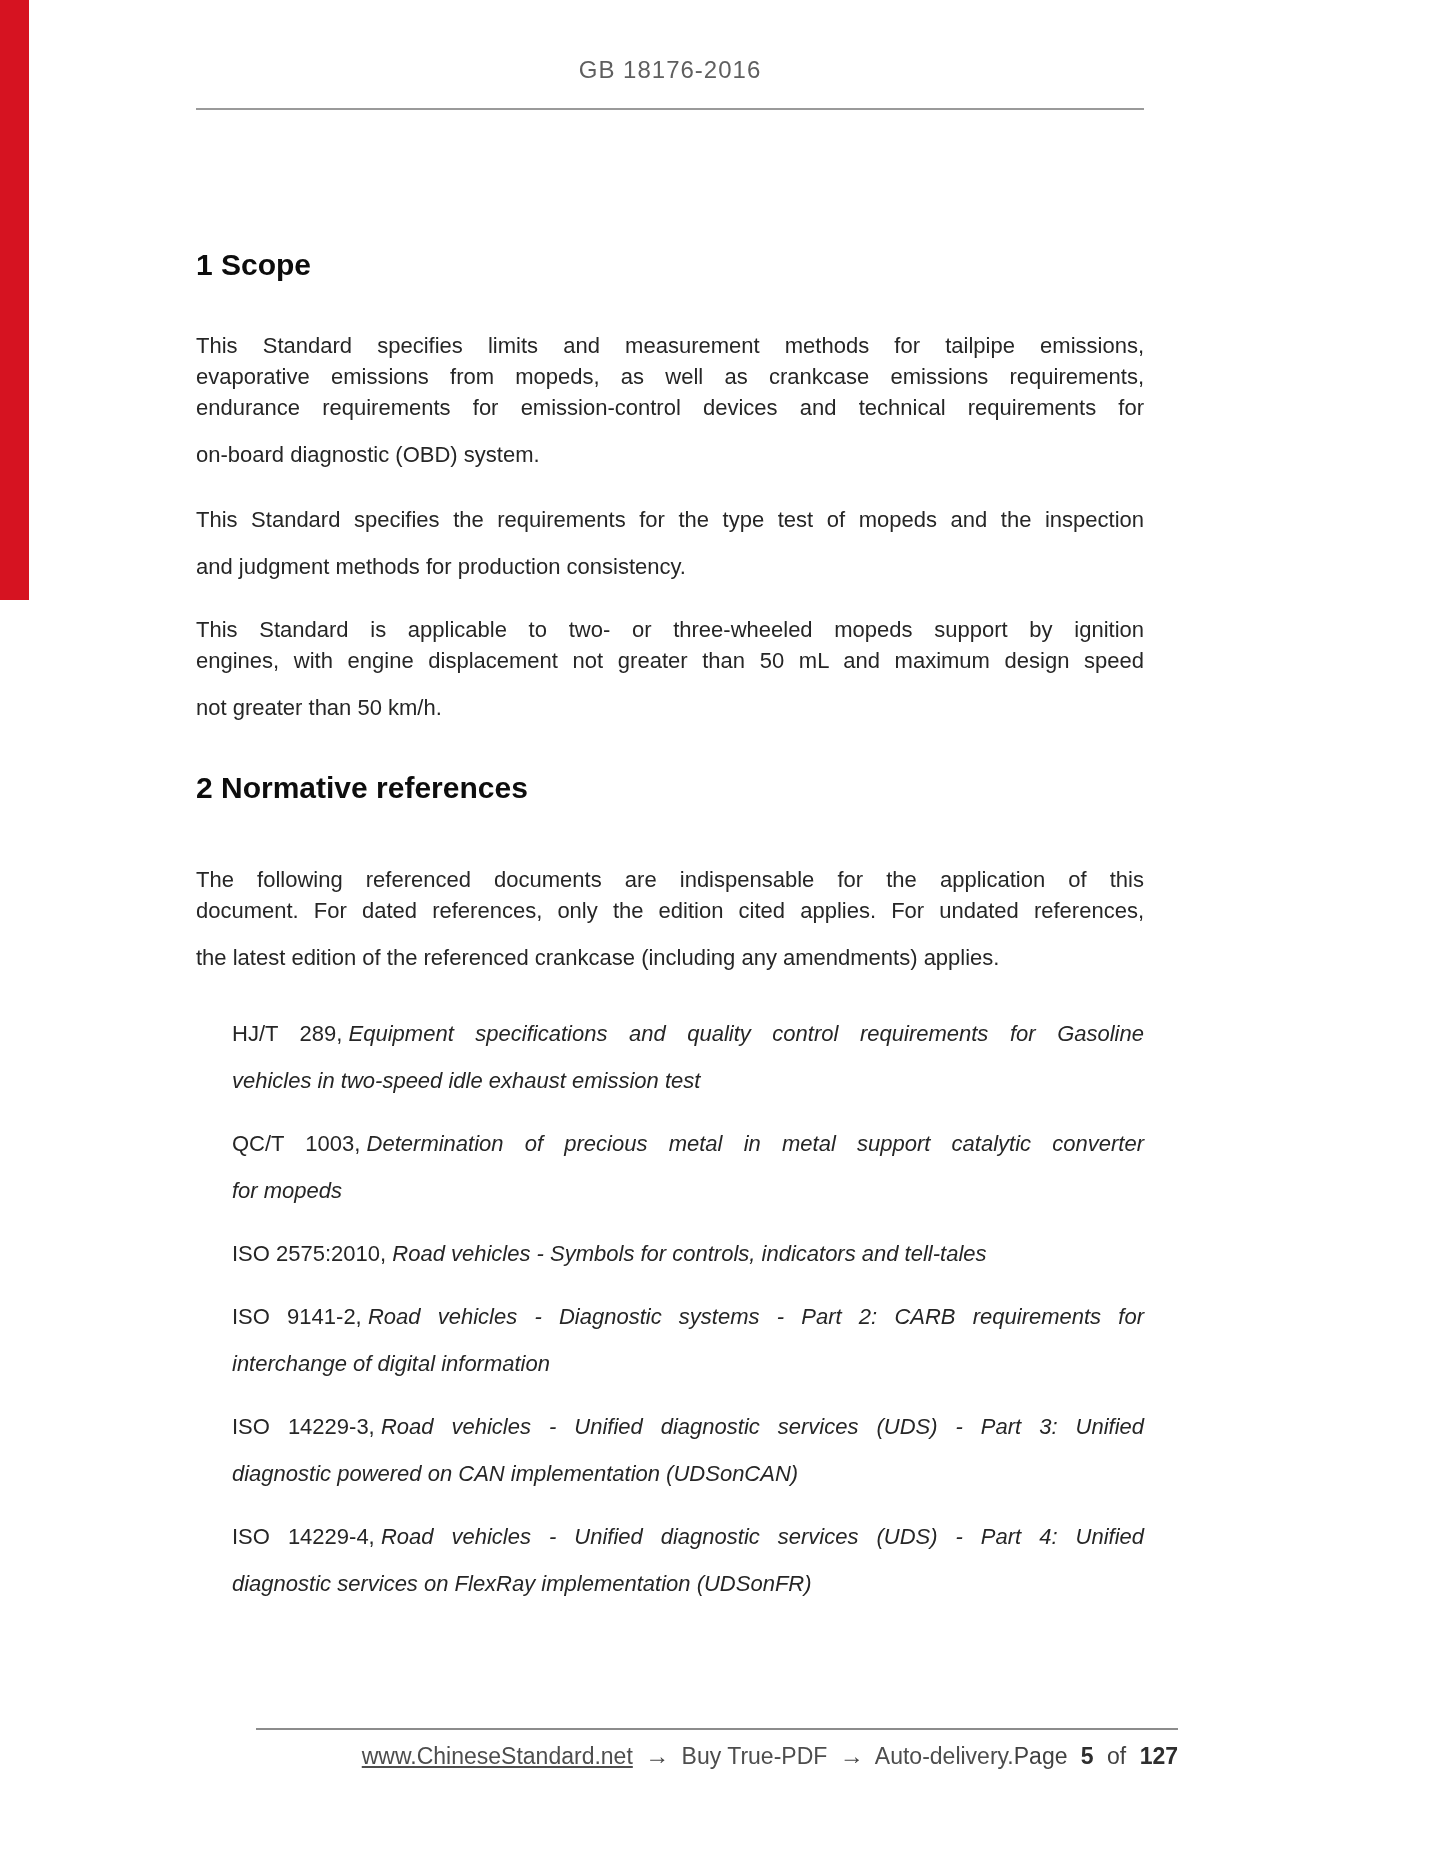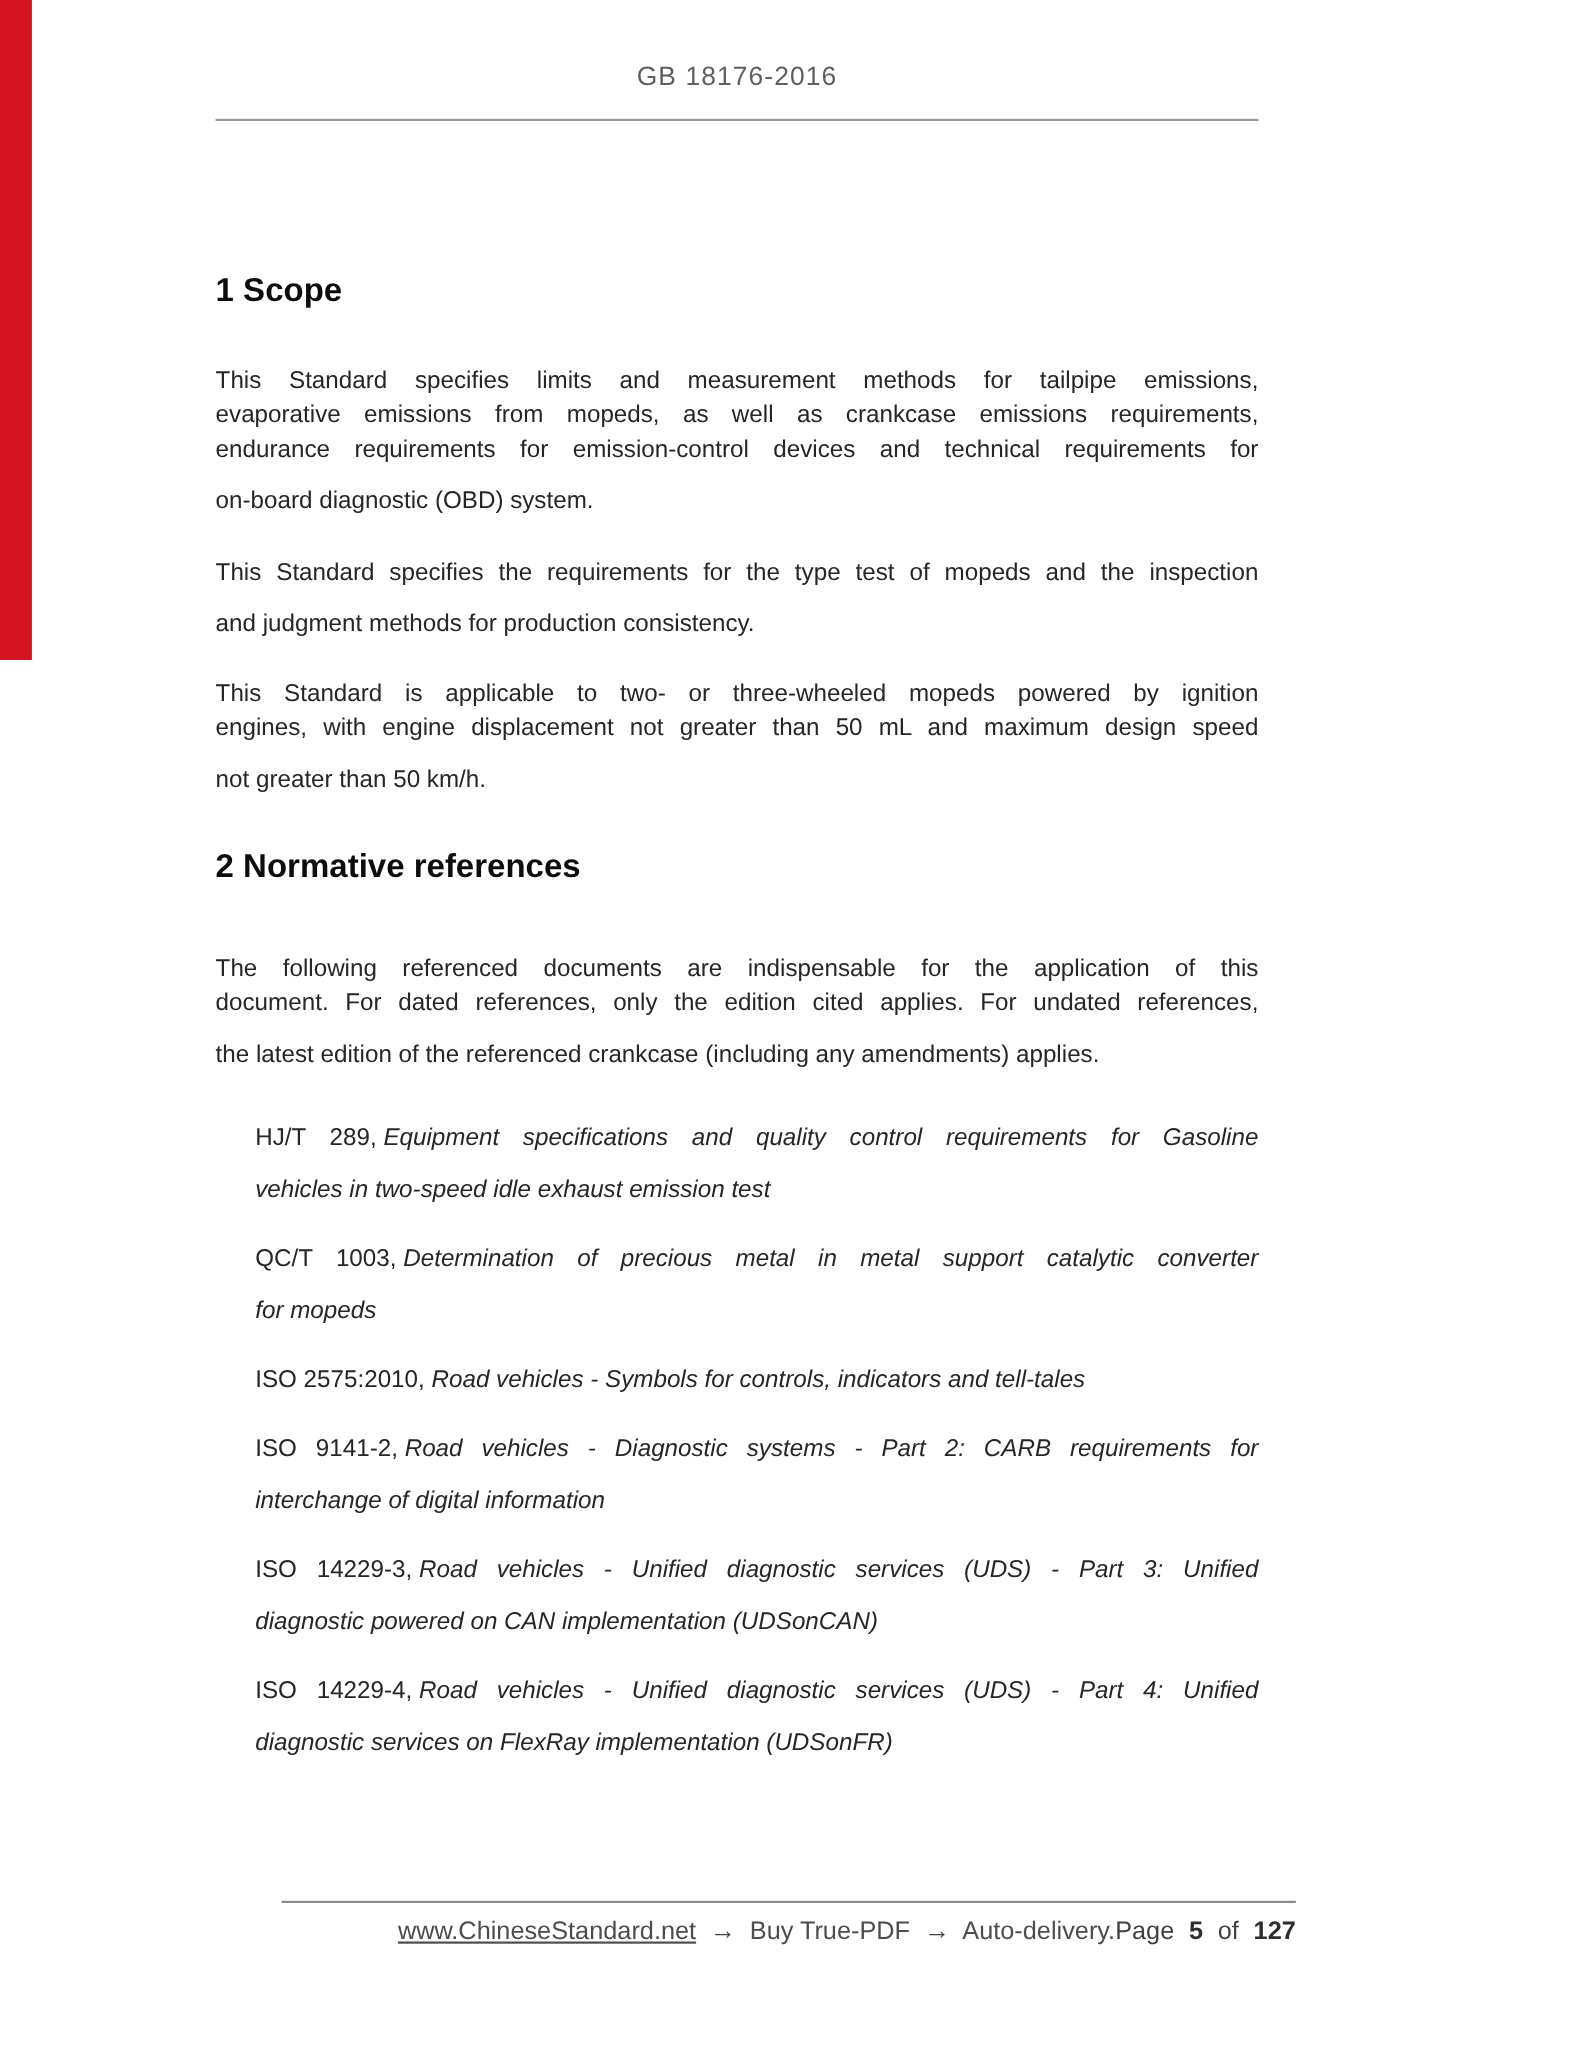--- a/index.html
+++ b/index.html
@@ -128,21 +128,21 @@
       <div class="line">endurance requirements for emission-control devices and technical requirements for</div>
       <div class="line last">on-board diagnostic (OBD) system.</div>
     </div>
 
     <div class="para p2">
       <div class="line">This Standard specifies the requirements for the type test of mopeds and the inspection</div>
       <div class="line last">and judgment methods for production consistency.</div>
     </div>
 
     <div class="para p3">
-      <div class="line">This Standard is applicable to two- or three-wheeled mopeds powered by ignition</div>
+      <div class="line">This Standard is applicable to two- or three-wheeled mopeds support by ignition</div>
       <div class="line">engines, with engine displacement not greater than 50 mL and maximum design speed</div>
       <div class="line last">not greater than 50 km/h.</div>
     </div>
 
     <h2 class="sec normref">2 Normative references</h2>
 
     <div class="para intro">
       <div class="line">The following referenced documents are indispensable for the application of this</div>
       <div class="line">document. For dated references, only the edition cited applies. For undated references,</div>
       <div class="line last">the latest edition of the referenced crankcase (including any amendments) applies.</div>

